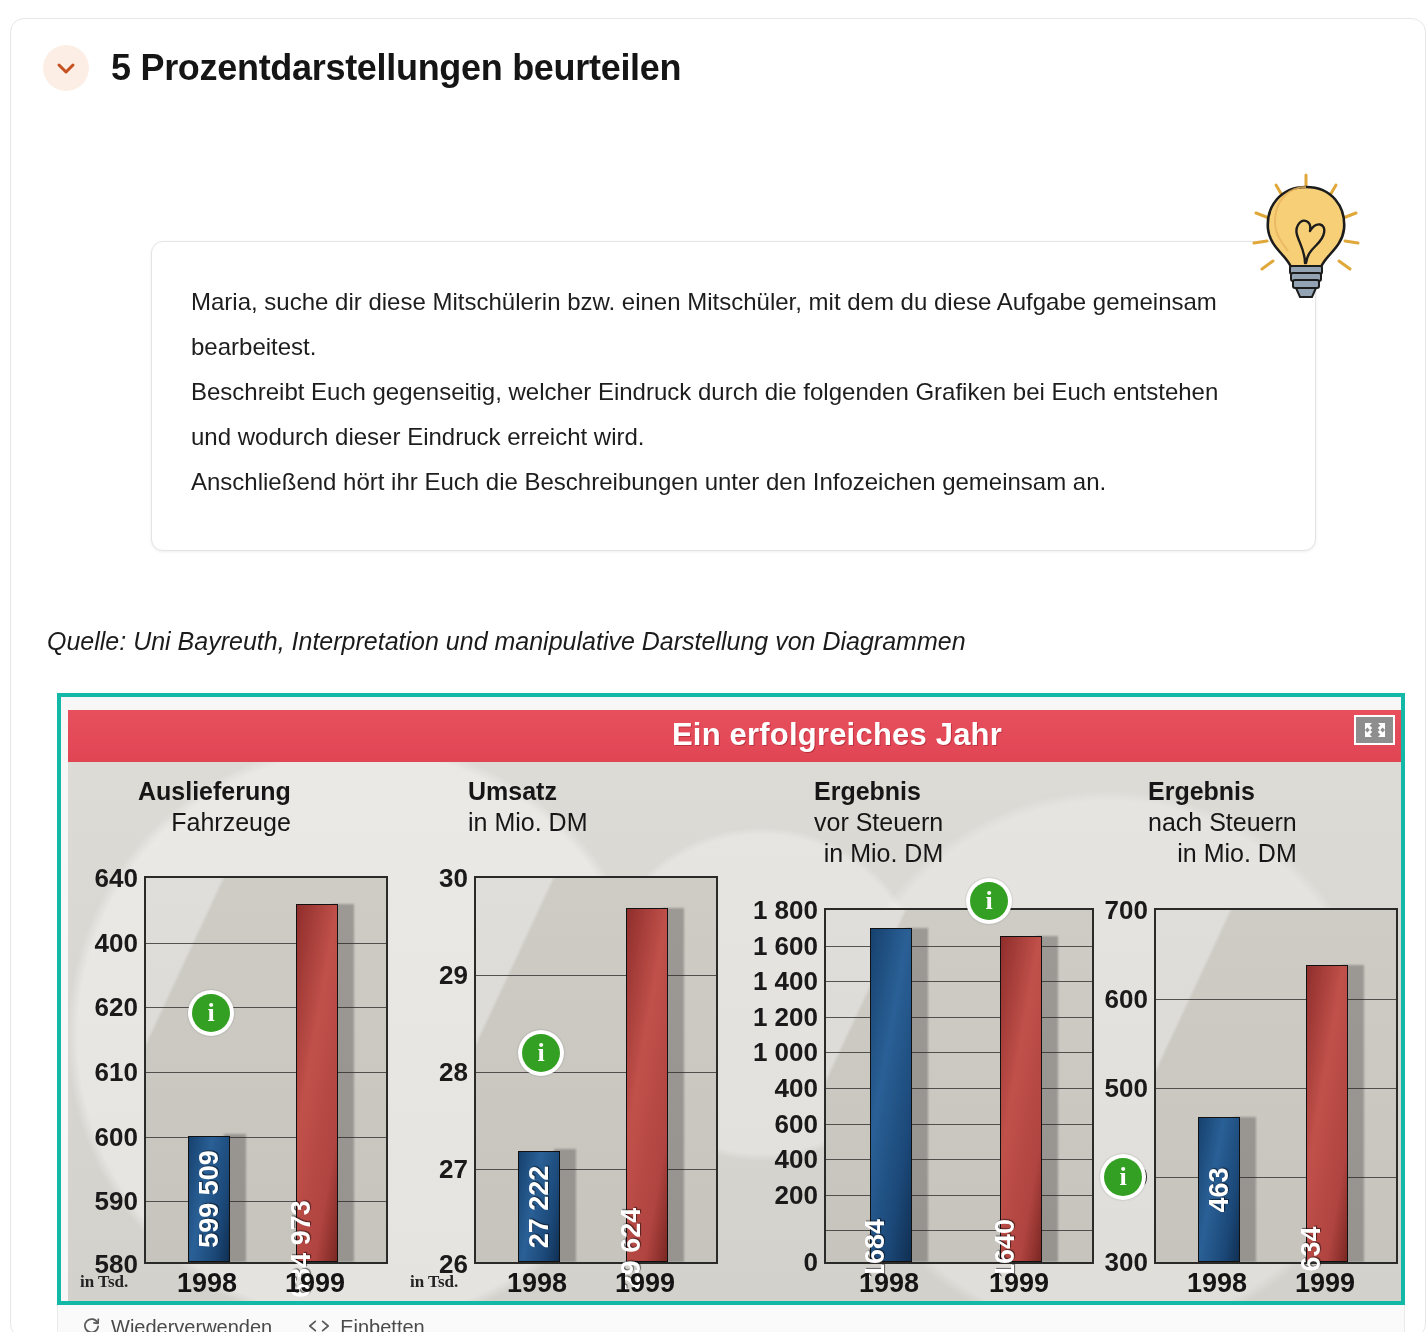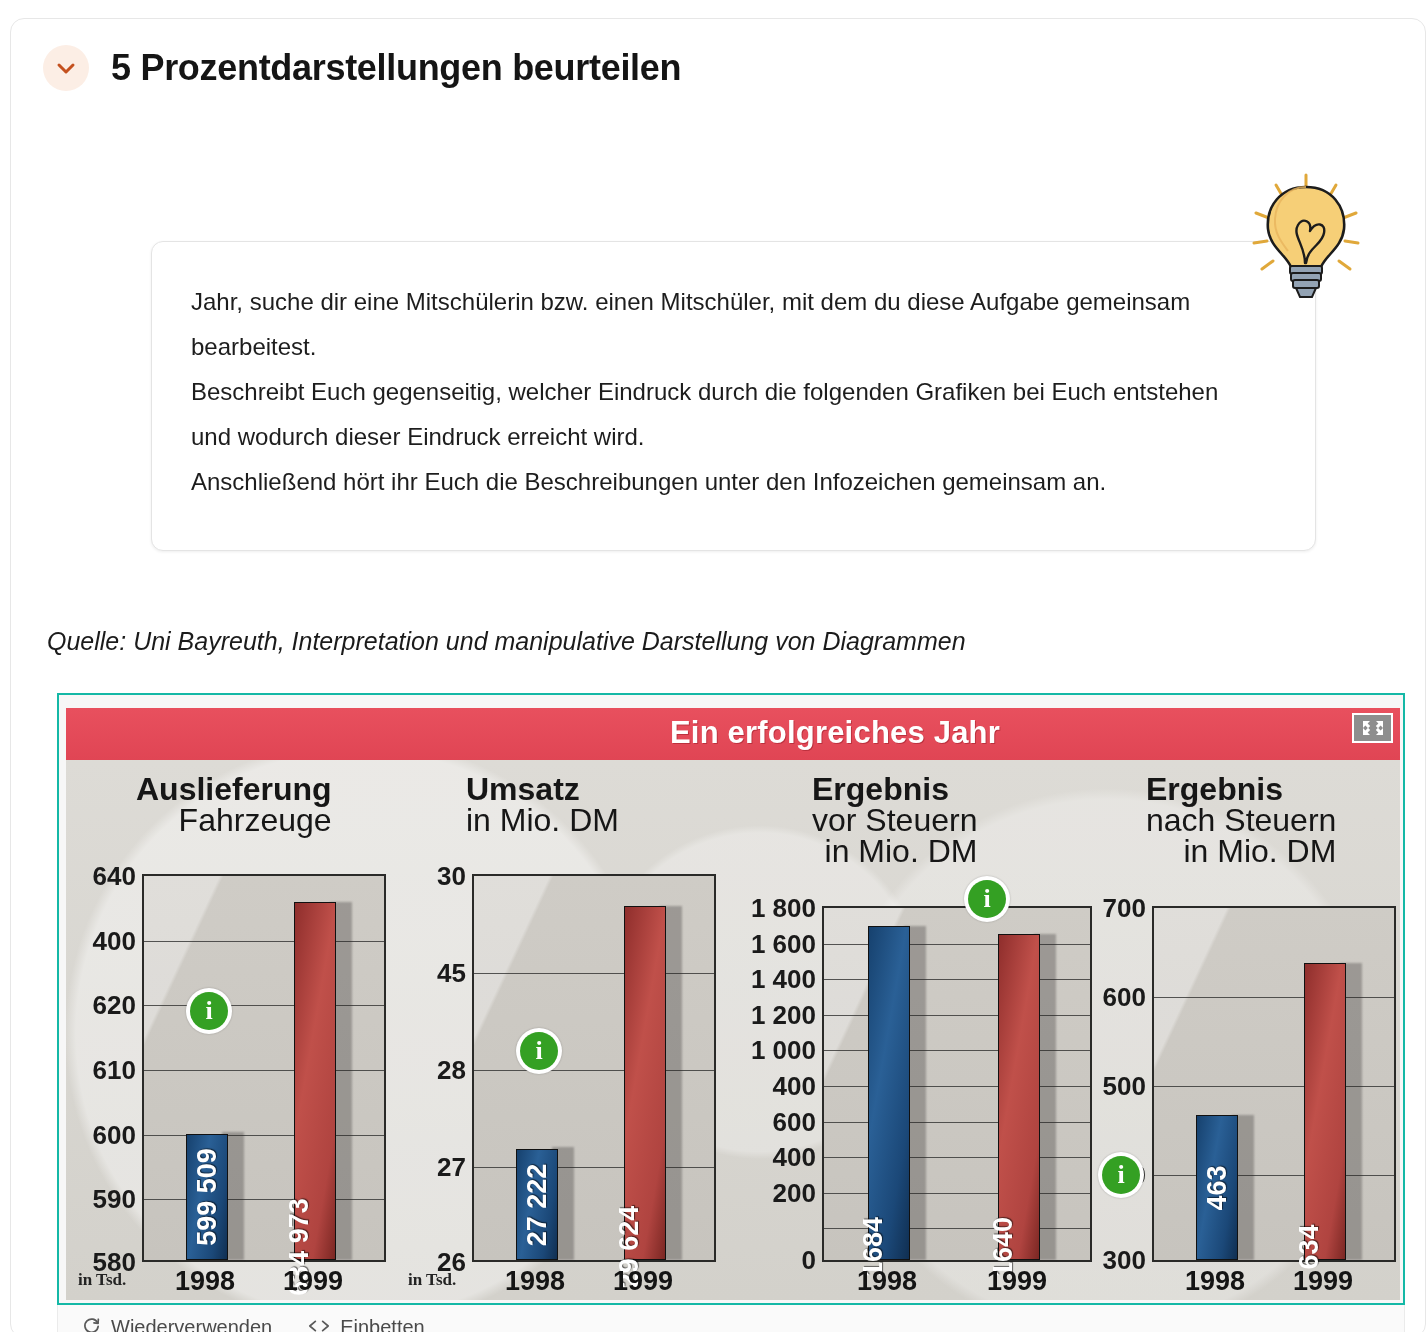--- a/index.html
+++ b/index.html
@@ -45,21 +45,21 @@
   .instr-text p{margin:0;}
   .bulb{position:absolute;left:1095px;top:-70px;width:120px;height:130px;}
   
   .source{
     position:absolute;left:36px;top:608px;
     font-size:25px;font-style:italic;color:#1b1b1b;
   }
   
   .fig-frame{
     position:absolute;left:46px;top:674px;width:1348px;height:612px;
-    background:#f7f7f7;border:2px solid #14b8a6;box-sizing:border-box;
+    background:#f7f7f7;border:4px solid #14b8a6;box-sizing:border-box;
     overflow:hidden;
   }
   .fig-inner{
     position:absolute;left:7px;top:13px;width:1334px;height:592px;
     background:#d9d7d2;
     background-image:
       radial-gradient(circle at 22% 55%, rgba(255,255,255,.40) 0 26%, rgba(0,0,0,0) 27%),
       radial-gradient(circle at 52% 48%, rgba(255,255,255,.30) 0 21%, rgba(0,0,0,0) 22%),
       radial-gradient(circle at 78% 60%, rgba(255,255,255,.28) 0 24%, rgba(0,0,0,0) 25%),
       linear-gradient(#dedcd7,#d3d1cb);
@@ -77,21 +77,21 @@
   }
   .expand-btn{
     position:absolute;right:7px;top:5px;width:41px;height:30px;
     background:#8e8e8e;border:2px solid #ffffff;box-sizing:border-box;
     display:flex;align-items:center;justify-content:center;cursor:pointer;padding:0;
   }
   
   .panel{position:absolute;top:58px;height:534px;}
   .p-title{
     position:absolute;left:0;top:8px;
-    font-size:32px;line-height:31px;color:#161616;white-space:nowrap;
+    font-size:25px;line-height:31px;color:#161616;white-space:nowrap;
   }
   .p-title b{font-weight:700;display:block;}
   .p-title i{font-style:normal;font-weight:400;display:block;text-align:right;}
   .plot{
     position:absolute;
     background:#ccc9c3;
     background-image:linear-gradient(115deg, rgba(255,255,255,.35) 0 18%, rgba(0,0,0,0) 19%),
                      linear-gradient(#cfccc6,#c7c4be);
     border:2px solid #2a2a28;
     box-sizing:border-box;
@@ -157,21 +157,21 @@
       <svg width="24" height="24" viewBox="0 0 24 24" fill="none" stroke="#c4511f" stroke-width="3" stroke-linecap="round" stroke-linejoin="round">
         <polyline points="5,9 12,16 19,9"></polyline>
       </svg>
     </button>
     <div class="hdr-title">5 Prozentdarstellungen beurteilen</div>
   </div>
 
   <div class="instr-wrap">
     <div class="instr-box"></div>
     <div class="instr-text">
-      <p>Jahr, suche dir eine Mitschülerin bzw. einen Mitschüler, mit dem du diese Aufgabe gemeinsam bearbeitest.</p>
+      <p>Maria, suche dir diese Mitschülerin bzw. einen Mitschüler, mit dem du diese Aufgabe gemeinsam bearbeitest.</p>
       <p>Beschreibt Euch gegenseitig, welcher Eindruck durch die folgenden Grafiken bei Euch entstehen und wodurch dieser Eindruck erreicht wird.</p>
       <p>Anschließend hört ihr Euch die Beschreibungen unter den Infozeichen gemeinsam an.</p>
     </div>
 
     <svg class="bulb" viewBox="0 0 120 130">
       <g stroke="#e0a83a" stroke-width="3" stroke-linecap="round">
         <line x1="60" y1="4" x2="60" y2="18"></line>
         <line x1="30" y1="14" x2="37" y2="26"></line>
         <line x1="90" y1="14" x2="83" y2="26"></line>
         <line x1="10" y1="42" x2="23" y2="47"></line>
@@ -266,21 +266,21 @@
 
           <div class="bar blue" style="left:42px;top:273px;width:42px;height:111px;">
             <div class="val">27 222</div>
           </div>
           <div class="bar red" style="left:150px;top:30px;width:42px;height:354px;">
             <div class="val top">29 624</div>
           </div>
         </div>
 
         <div class="ytick" style="right:268px;top:110px;">30</div>
-        <div class="ytick" style="right:268px;top:207px;">45</div>
+        <div class="ytick" style="right:268px;top:207px;">29</div>
         <div class="ytick" style="right:268px;top:304px;">28</div>
         <div class="ytick" style="right:268px;top:401px;">27</div>
         <div class="ytick" style="right:268px;top:496px;">26</div>
 
         <div class="axis-note" style="left:4px;top:504px;">in Tsd.</div>
         <div class="xlabel" style="left:131px;top:500px;">1998</div>
         <div class="xlabel" style="left:239px;top:500px;">1999</div>
 
         <div class="info-ico" style="left:112px;top:262px;">
           <div class="dot">i</div>

